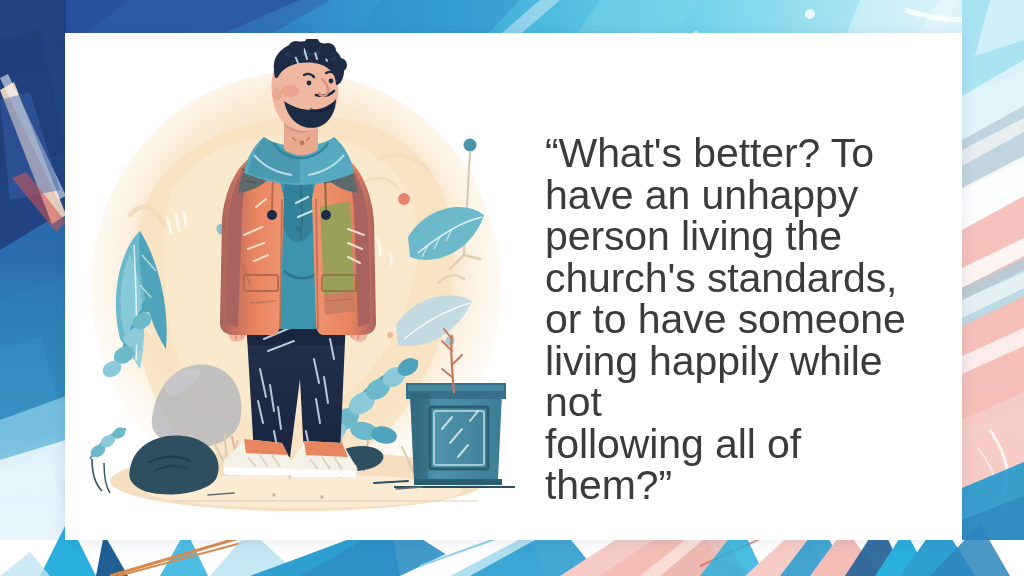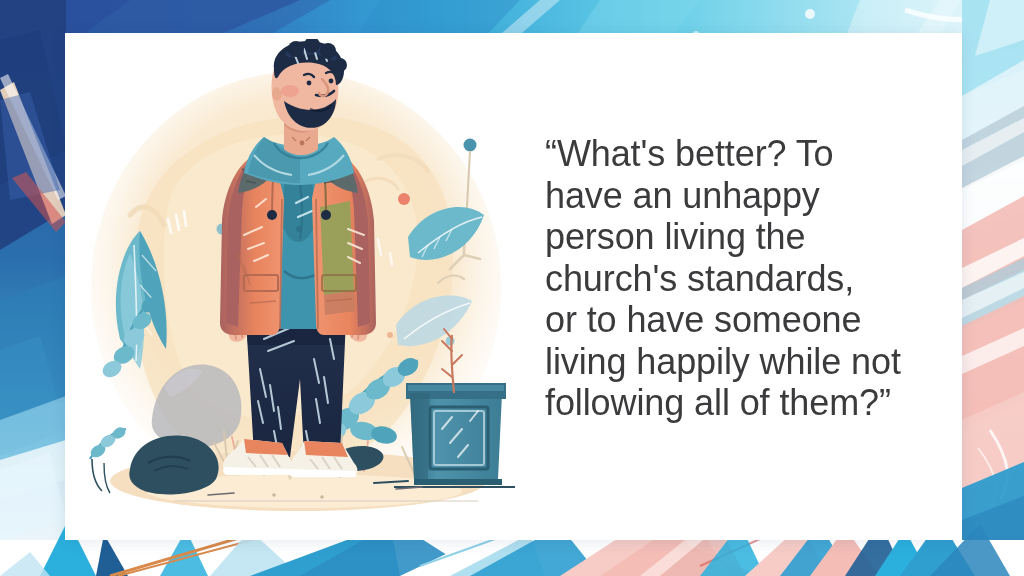--- a/index.html
+++ b/index.html
@@ -35,21 +35,21 @@
 
   
   #quote-block {
     position:absolute;
     left:480px;
     top:100px;
     width:378px;
   }
   #quote-text {
     font-family:"Liberation Sans", sans-serif;
-    font-size:36px;
+    font-size:41px;
     line-height:41.5px;
     color:#3b3b3d;
     font-weight:400;
     letter-spacing:-0.1px;
     white-space:pre-line;
   }
 </style>
 </head>
 <body>
 

